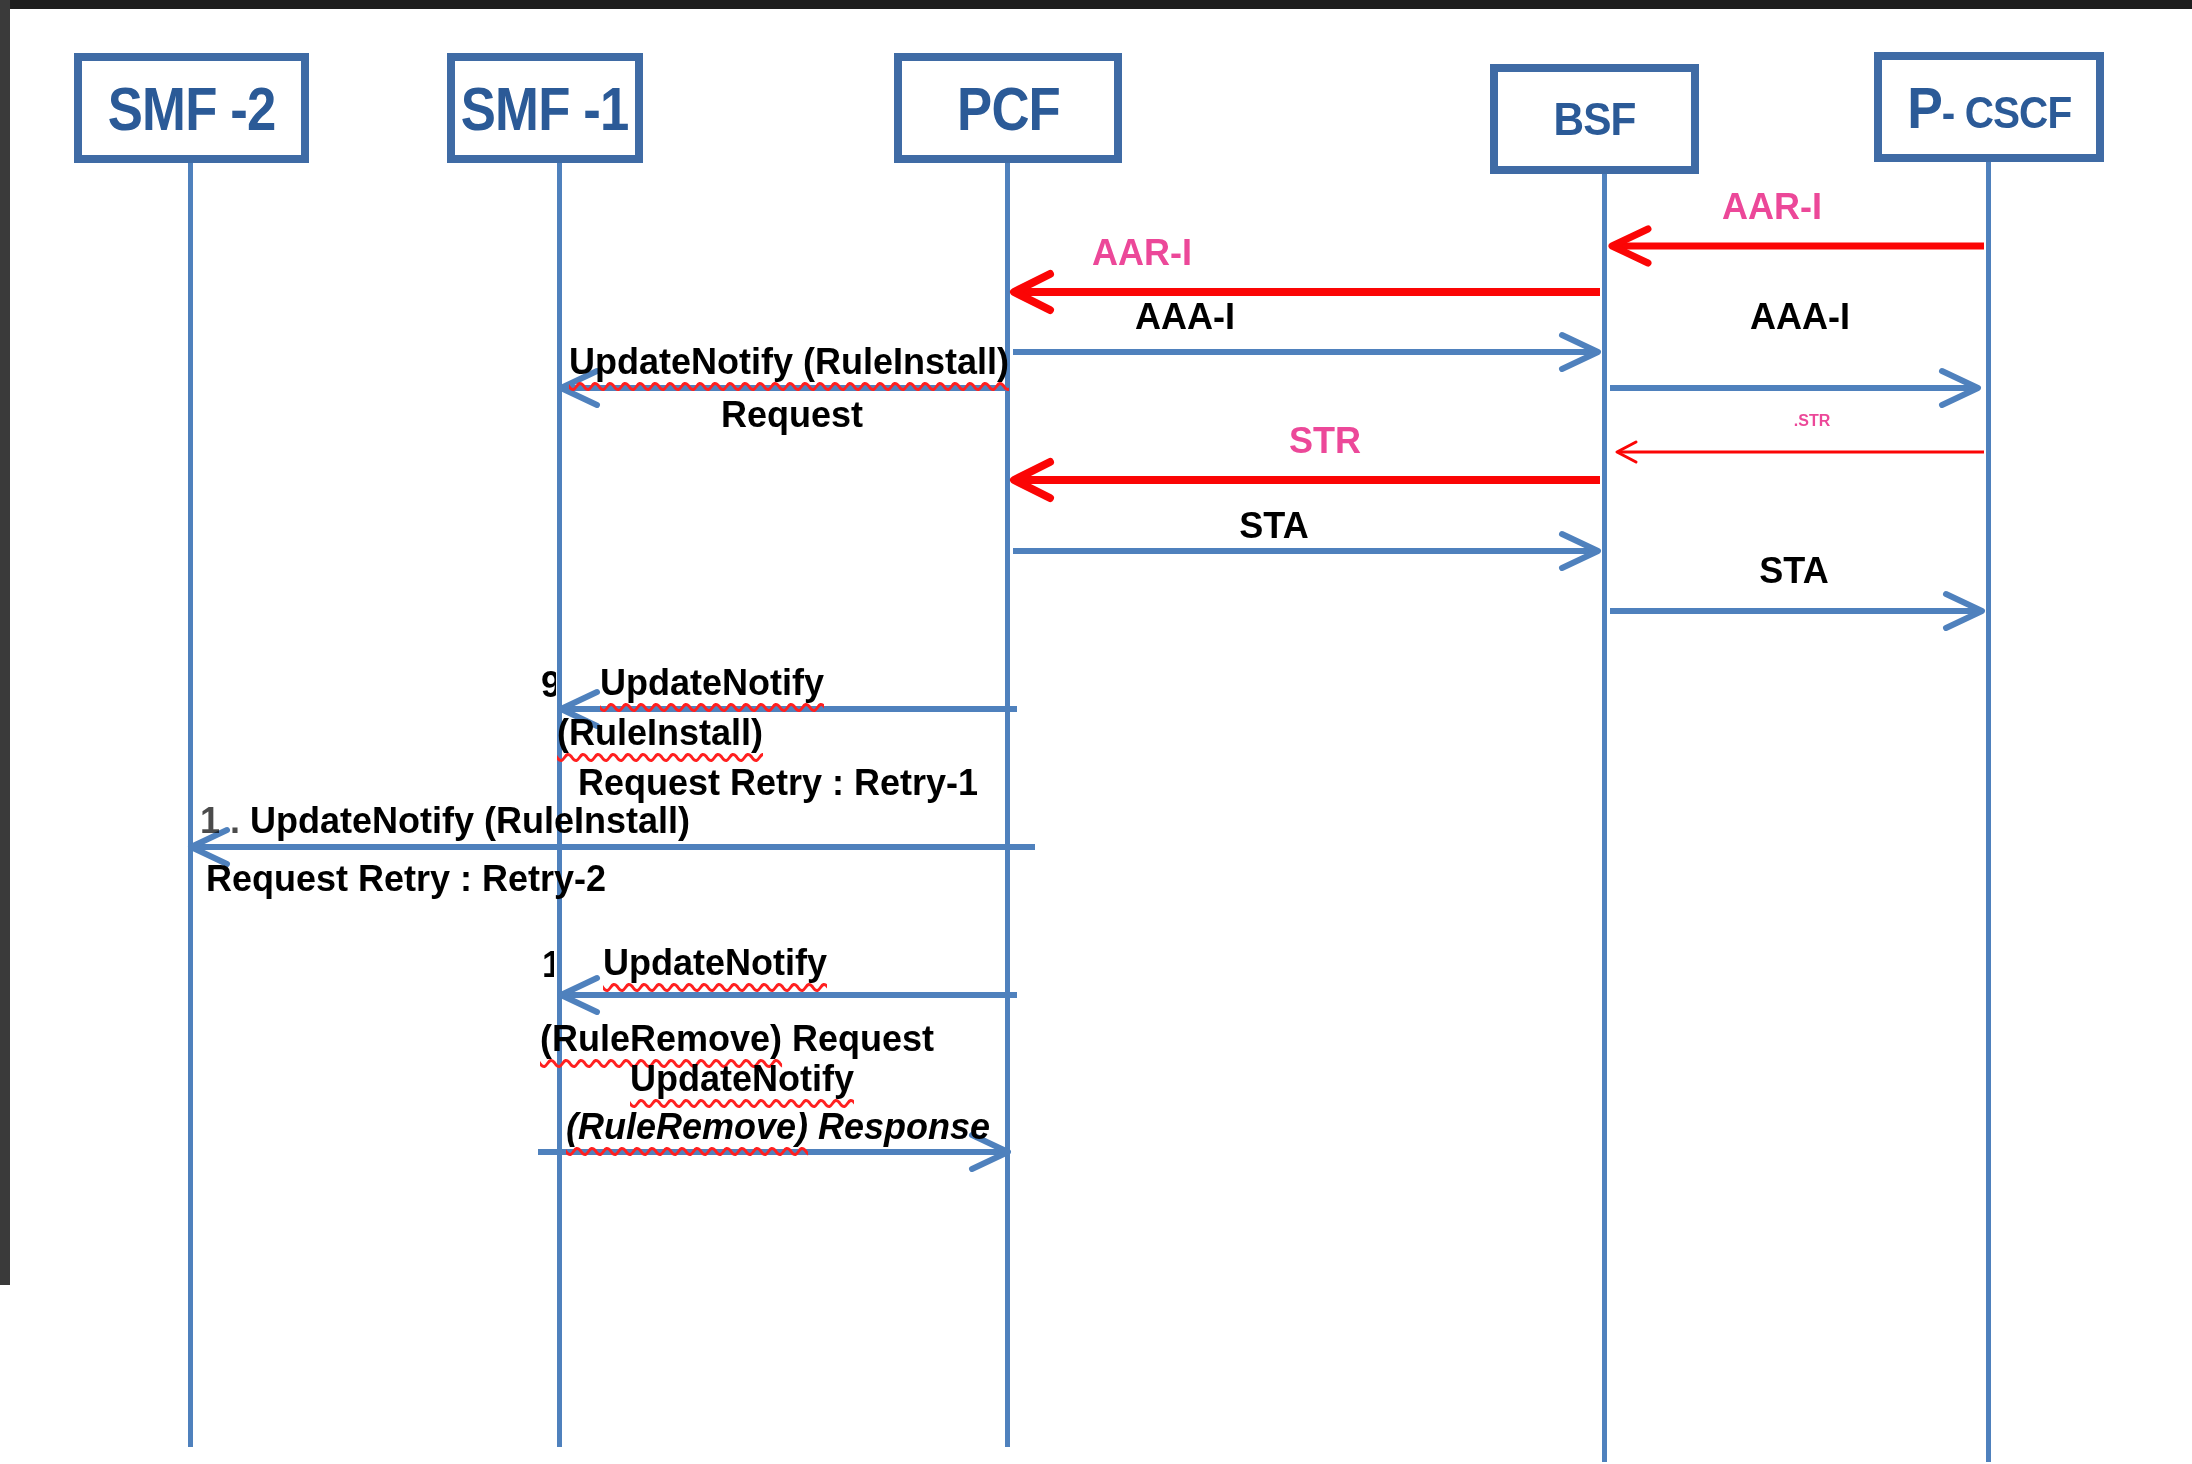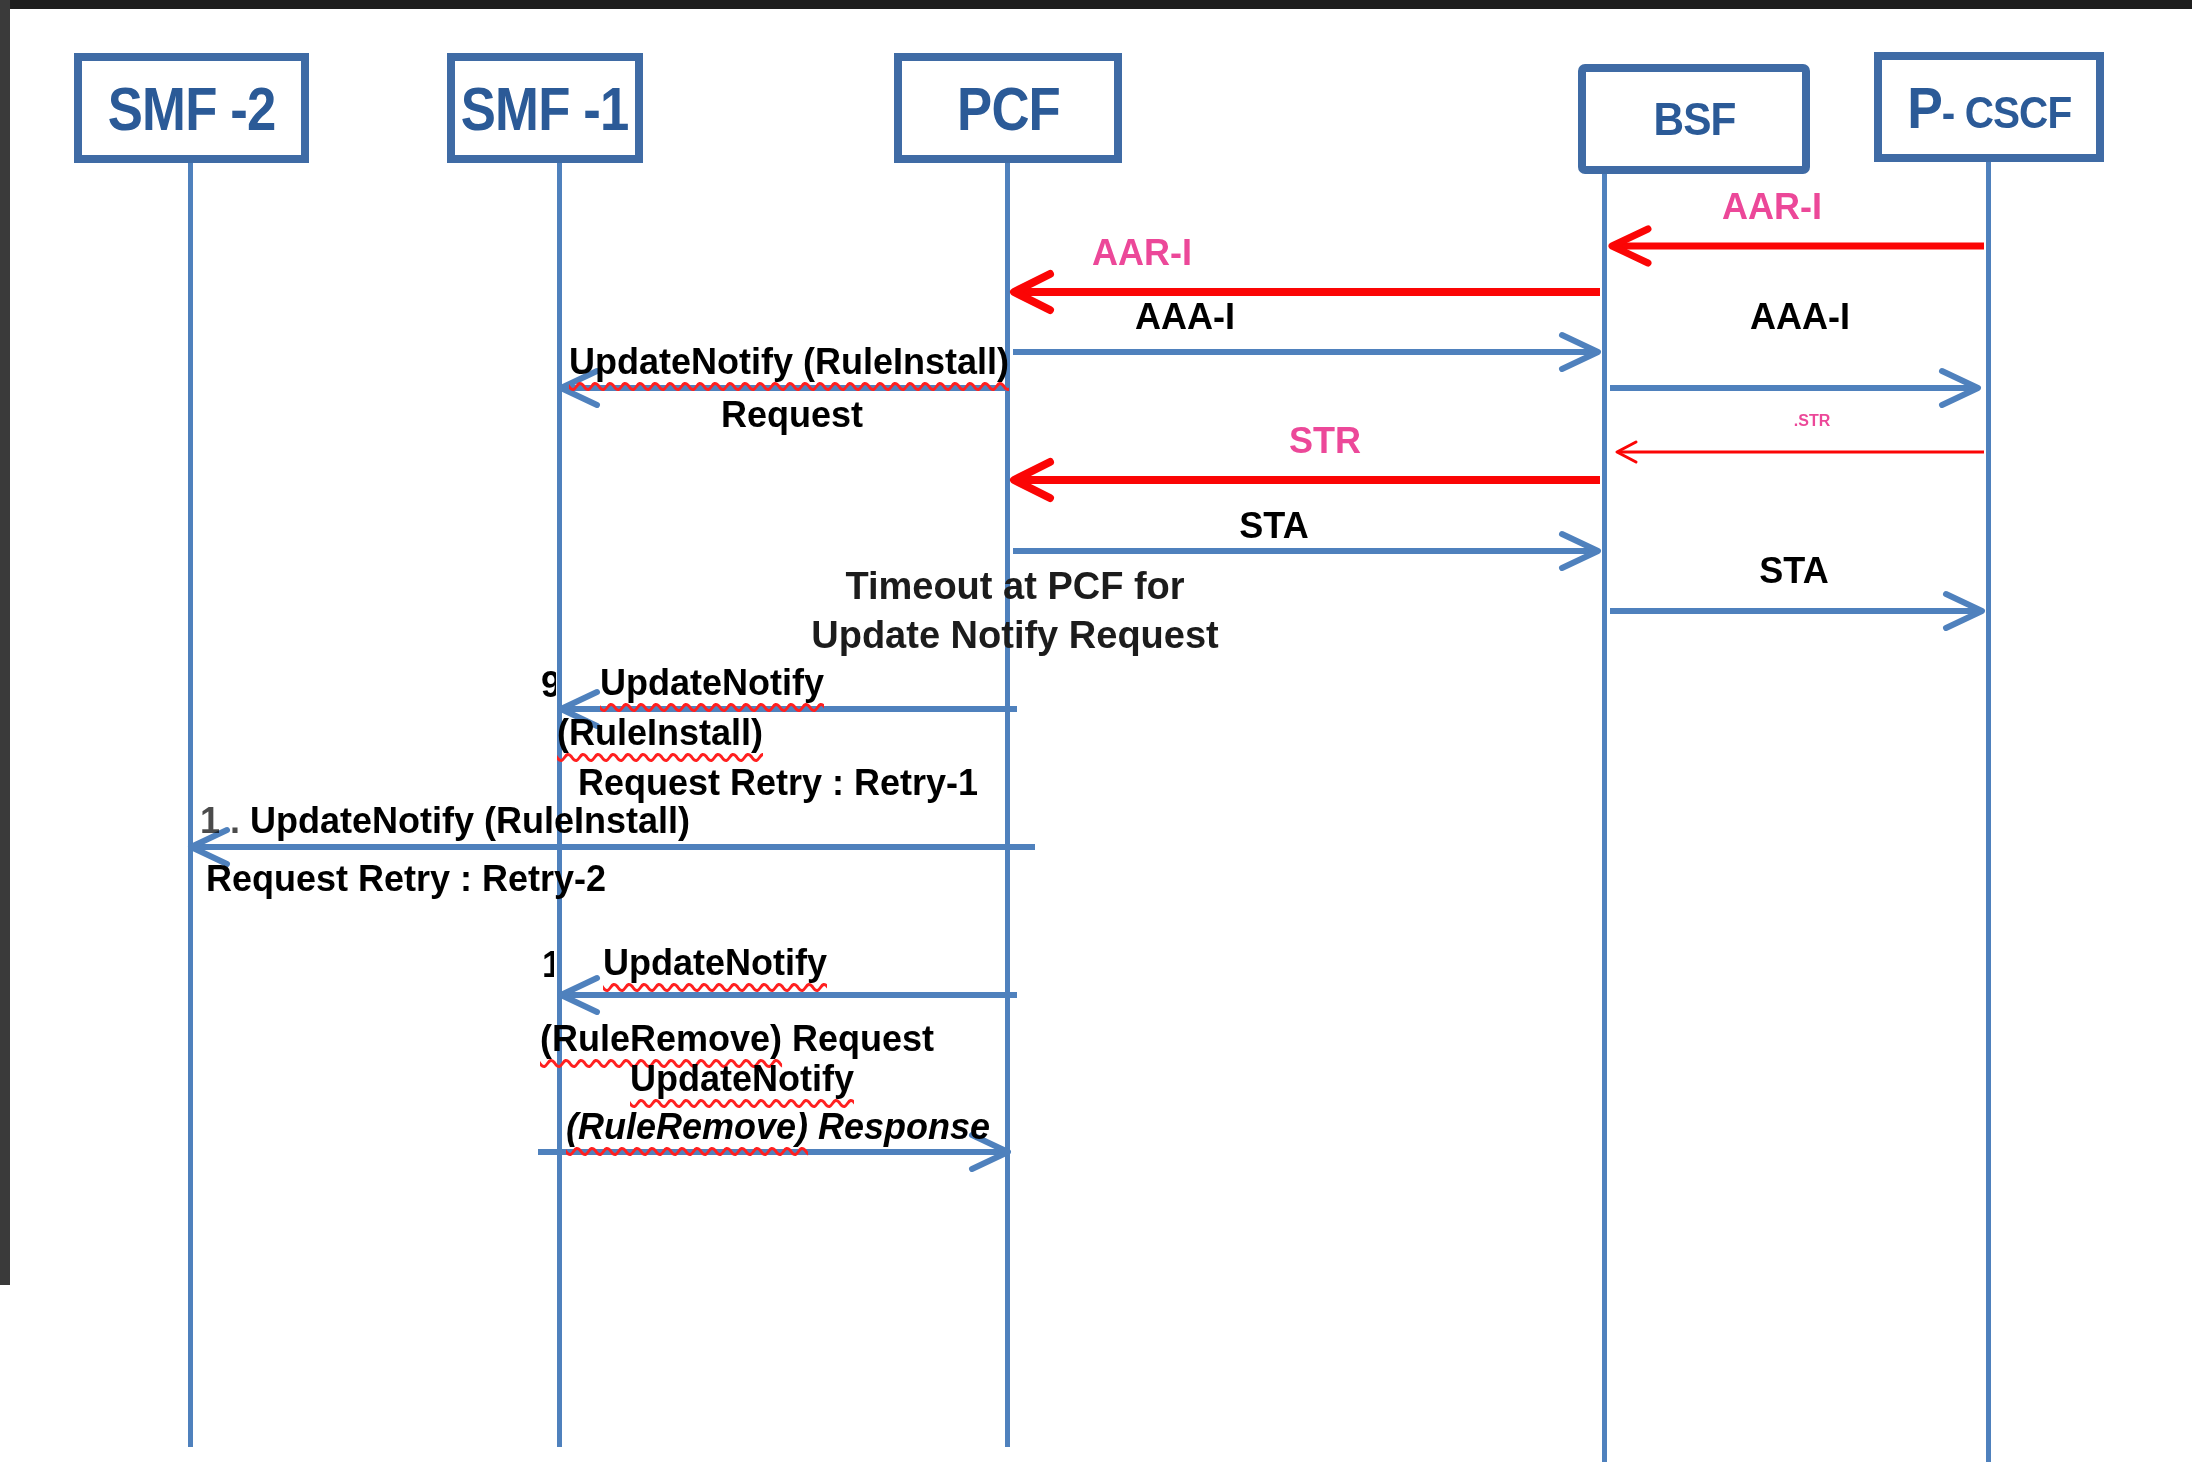--- a/index.html
+++ b/index.html
@@ -89,21 +89,21 @@
 
   <div class="actor-box" style="left:74px;top:53px;width:235px;">
     <span class="actor-label">SMF -2</span>
   </div>
   <div class="actor-box" style="left:447px;top:53px;width:196px;">
     <span class="actor-label">SMF -1</span>
   </div>
   <div class="actor-box" style="left:894px;top:53px;width:228px;">
     <span class="actor-label">PCF</span>
   </div>
-  <div class="actor-box" style="left:1578px;top:64px;width:232px;border-radius:7px;">
+  <div class="actor-box" style="left:1490px;top:64px;width:209px;">
     <span class="actor-label small">BSF</span>
   </div>
   <div class="actor-box" style="left:1874px;top:52px;width:230px;">
     <span class="actor-label small"><span class="pcscf-p">P</span><span class="pcscf-rest">- CSCF</span></span>
   </div>
 
   <svg class="arrows" width="2192" height="1464" viewBox="0 0 2192 1464" fill="none">
 
     <g stroke="#fb0505" stroke-width="7">
       <line x1="1984" y1="246" x2="1614" y2="246"></line>
@@ -177,24 +177,20 @@
   <div class="msg blk ctr" style="left:1800px;top:296px;">AAA-I</div>
 
   <div class="msg blk ctr sq" style="left:789px;top:341px;">UpdateNotify (RuleInstall)</div>
   <div class="msg blk ctr" style="left:792px;top:394px;">Request</div>
 
   <div class="msg red small-str ctr" style="left:1812px;top:412px;">.STR</div>
   <div class="msg red ctr" style="left:1325px;top:420px;">STR</div>
   <div class="msg blk ctr" style="left:1274px;top:505px;">STA</div>
   <div class="msg blk ctr" style="left:1794px;top:550px;">STA</div>
 
-  <div class="msg note ctr" style="left:1015px;top:562px;">
-    <div>Timeout at PCF for</div>
-    <div>Update Notify Request</div>
-  </div>
 
   <span class="msg blk frag" style="left:541px;top:664px;width:15px;height:44px;">9</span>
   <div class="msg blk ctr sq" style="left:712px;top:662px;">UpdateNotify</div>
   <div class="msg blk sq" style="left:557px;top:712px;">(RuleInstall)</div>
   <div class="msg blk" style="left:578px;top:762px;">Request Retry : Retry-1</div>
 
   <div class="msg blk" style="left:200px;top:800px;"><span class="faded">1 .</span><span> </span><span>UpdateNotify (RuleInstall)</span></div>
   <div class="msg blk" style="left:206px;top:858px;">Request Retry : Retry-2</div>
 
   <span class="msg blk frag" style="left:542px;top:944px;width:12px;height:44px;">1</span>

